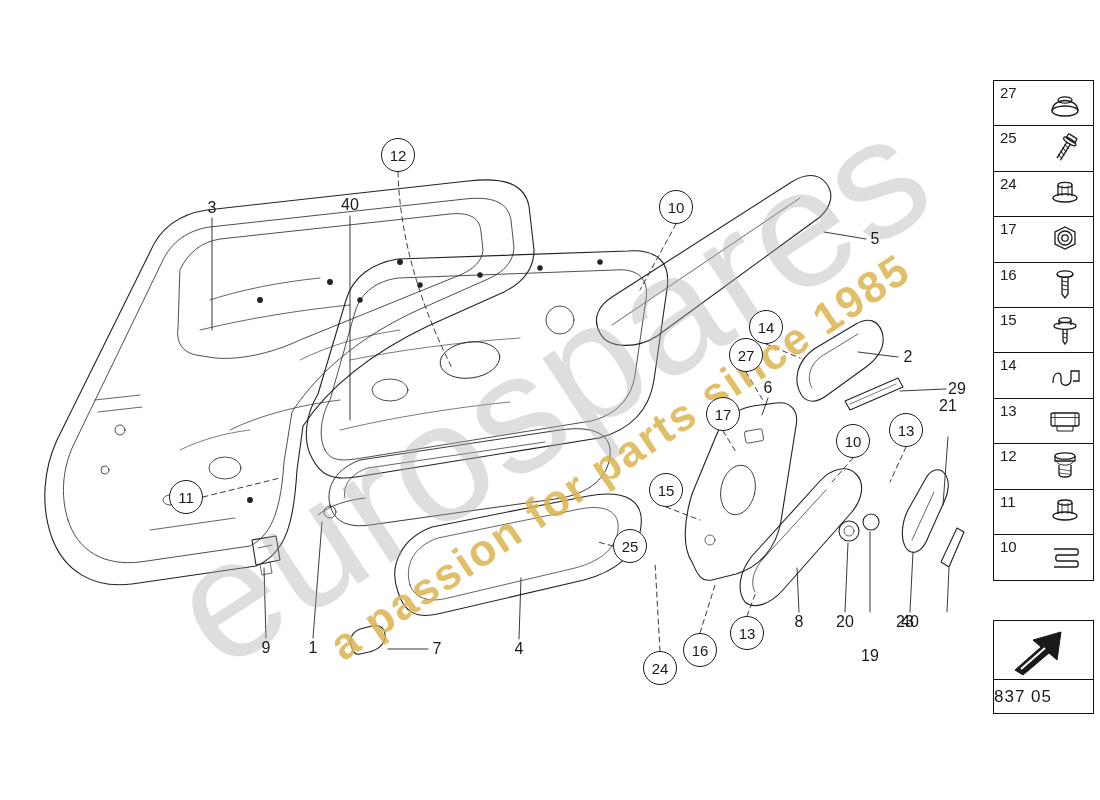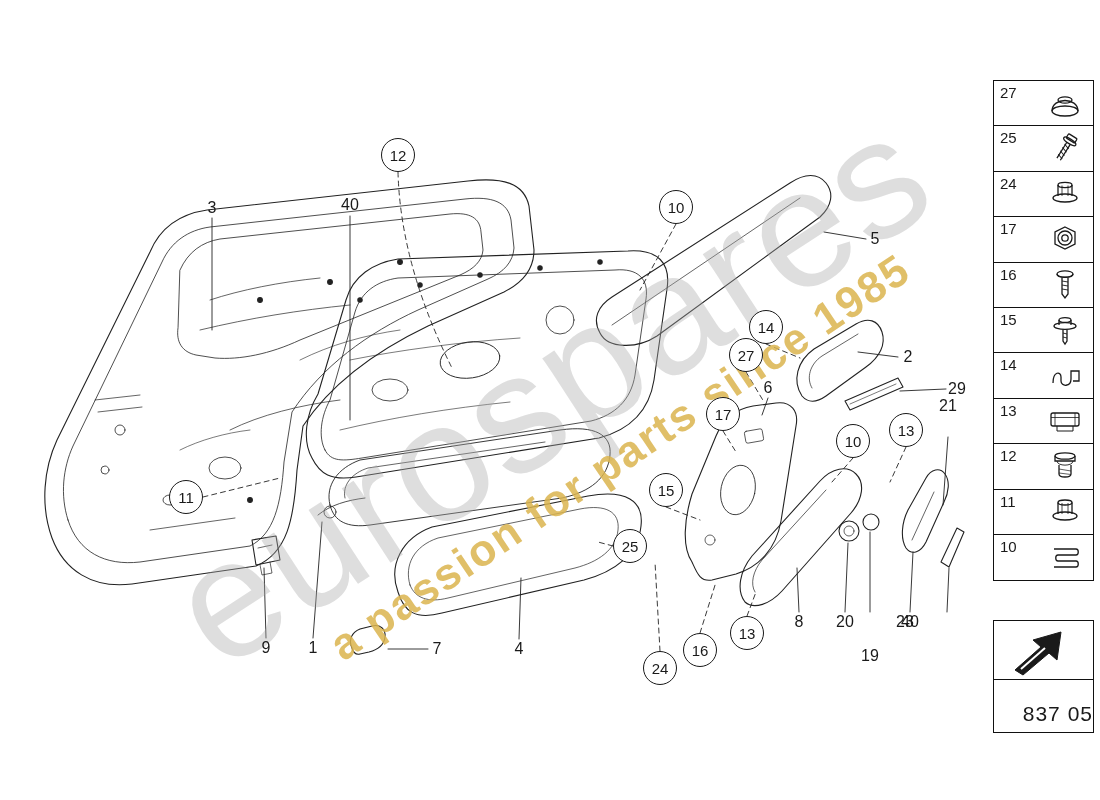--- a/index.html
+++ b/index.html
@@ -46,22 +46,22 @@
   .cellnum { position:absolute; left:6px; top:3px; font-size:15px; font-weight:500; }
   .cellicon { position:absolute; right:6px; top:50%; transform:translateY(-50%); line-height:0; }
 
   
   .partbox {
     position:absolute; left:993px; top:620px; width:101px; box-sizing:border-box;
     border:1.6px solid #111; background:#fff; z-index:40;
   }
   .arrowwrap { height:58px; display:flex; align-items:center; justify-content:center; }
   .code {
-    border-top:1.6px solid #111; text-align:right; font-size:21px; font-weight:500;
-    letter-spacing:1px; padding:22px 0 6px 0;
+    border-top:1.6px solid #111; text-align:left; font-size:17px; font-weight:500;
+    letter-spacing:1px; padding:7px 0 6px 0;
   }
 </style>
 </head>
 <body>
 
 <svg class="drawing" viewBox="0 0 1100 800" xmlns="http://www.w3.org/2000/svg">
   <g stroke="#222" fill="none" stroke-width="1.1" stroke-linejoin="round" stroke-linecap="round">
 
     <path d="M52,538 C40,505 44,468 57,440 L150,252 C160,228 180,214 207,210 L468,181 C503,177 524,183 529,206 L534,250 C534,268 524,282 504,292 L428,326 C378,350 332,382 303,426 L297,470 C294,520 287,553 256,566 L132,584 C92,589 64,570 52,538 Z"></path>
     <path d="M68,520 C60,495 63,468 73,446 L162,262 C171,242 188,230 210,227 L465,199 C492,196 508,202 511,220 L514,248 C513,262 504,272 488,279 L418,310 C368,333 322,366 292,412 L284,462 C281,505 274,534 250,546 L140,562 C105,566 78,552 68,520 Z" stroke-width="0.8"></path>

